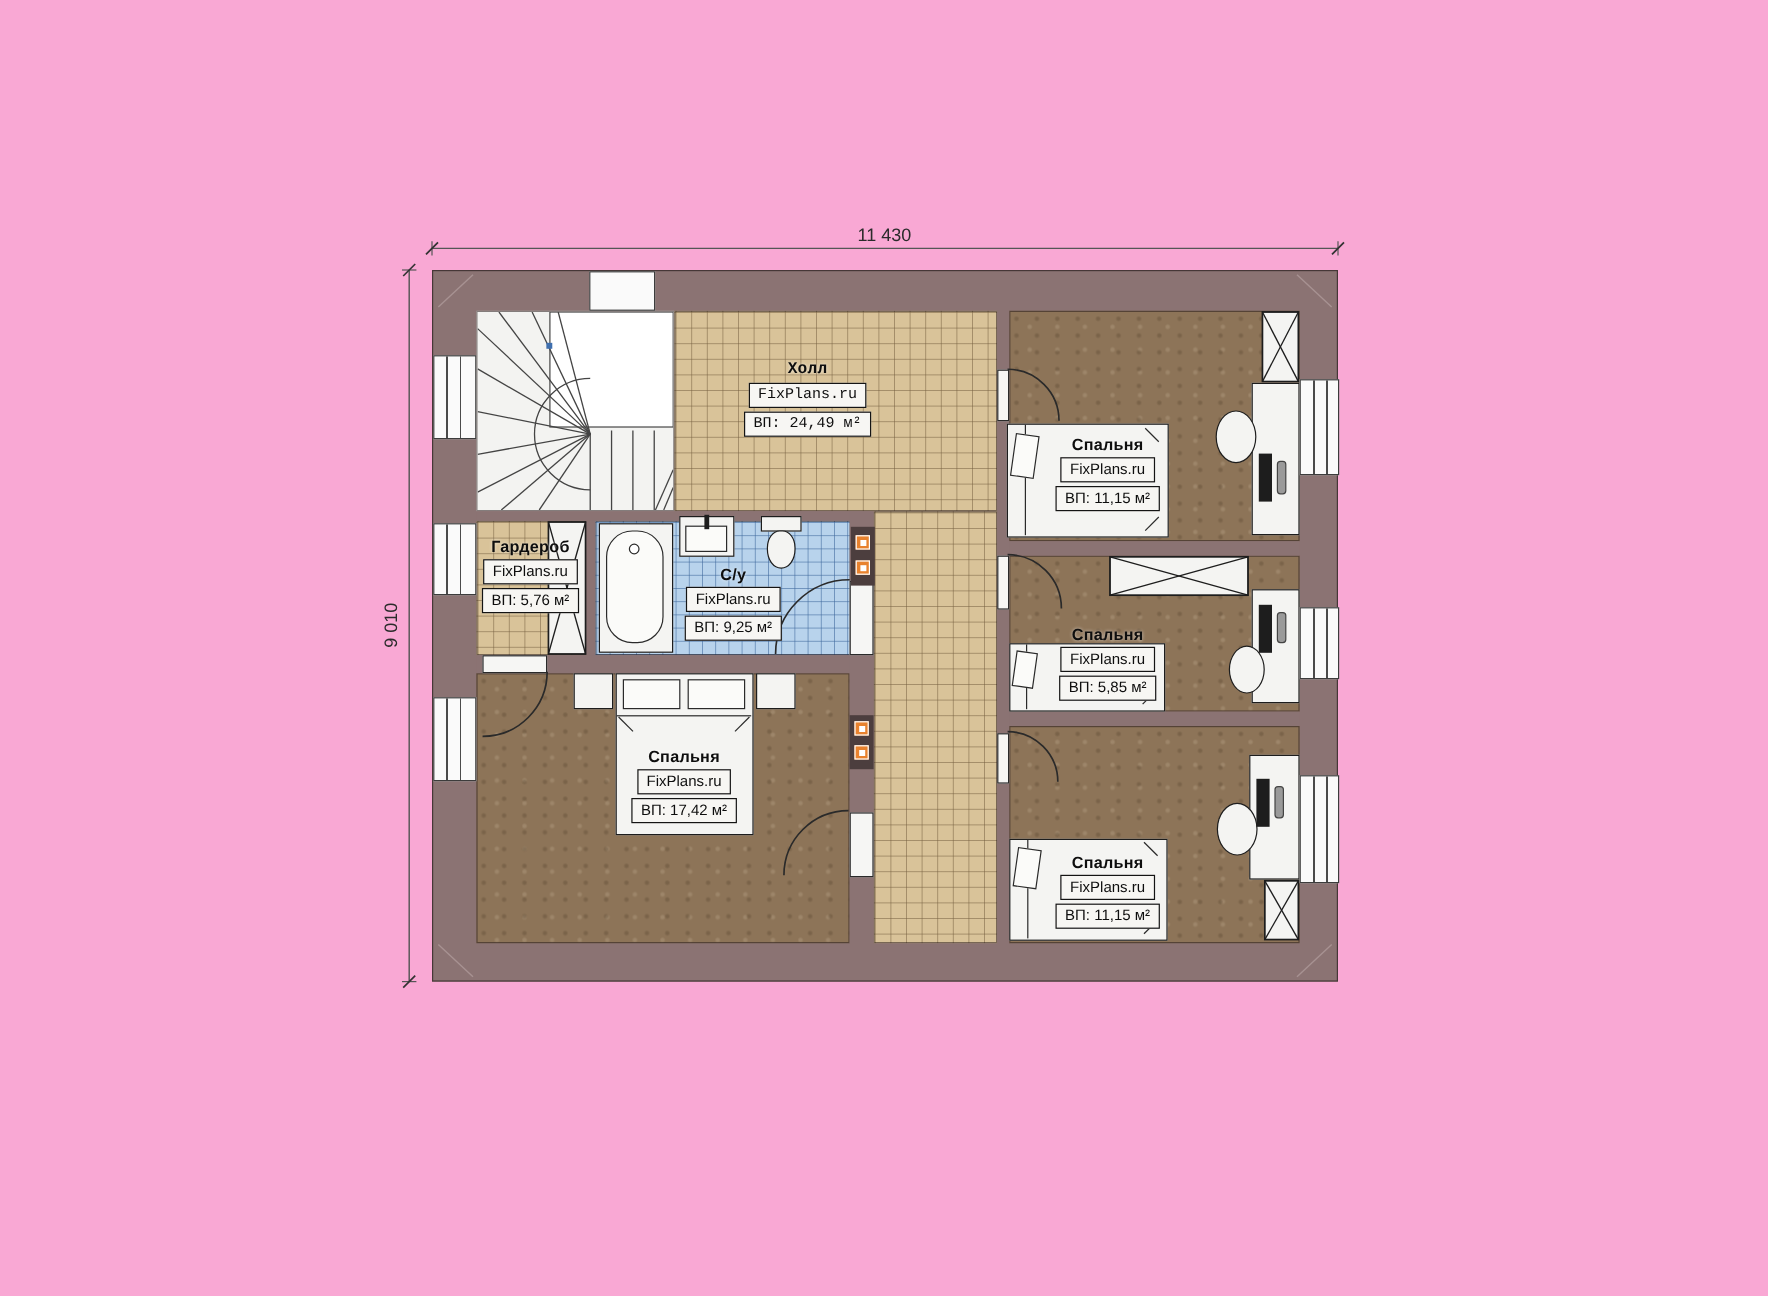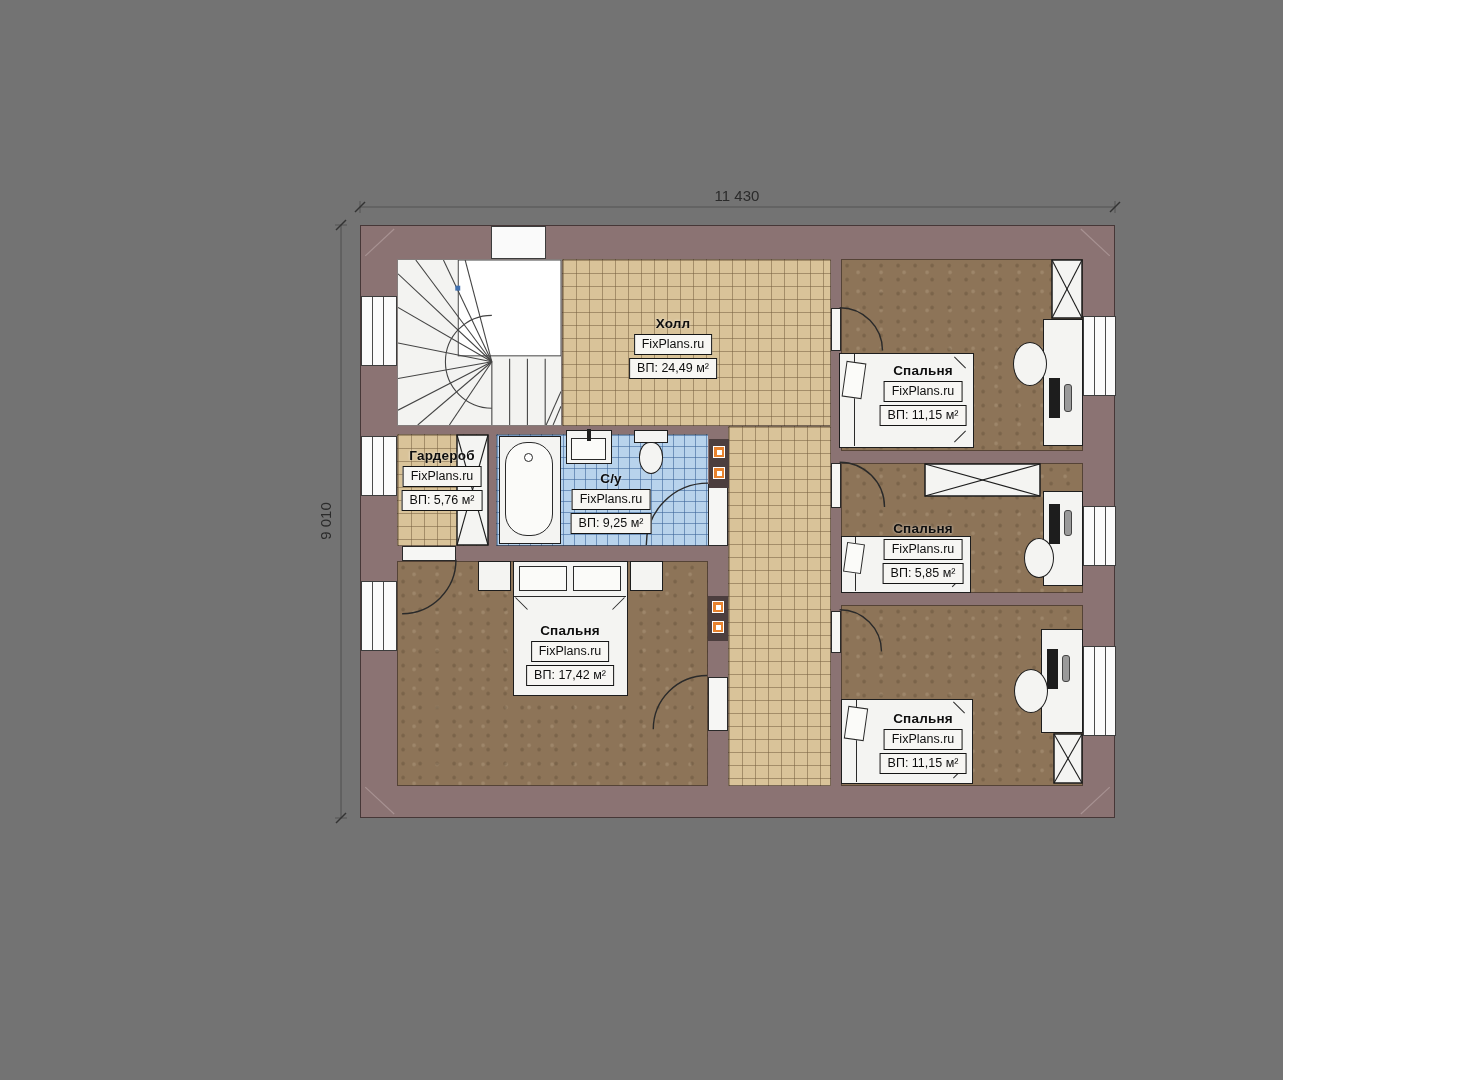--- a/index.html
+++ b/index.html
@@ -1,21 +1,21 @@
 <!DOCTYPE html>
 <html style="--wall: #8b7373; --tile-tan: #d9c399; --tile-blue: #b8d3ec; --carpet: #8d7458; --accent-vent: #e8822e;"><head>
 <meta charset="utf-8">
 <style>
   :root{
     --wall:#8b7373; --tile-tan:#d9c399; --tile-blue:#b8d3ec;
     --carpet:#8d7458; --accent-vent:#e8822e;
   }
   *{margin:0;padding:0;box-sizing:border-box;}
   body{background:#fff;font-family:"Liberation Sans",sans-serif;}
-  .stage{position:relative;width:1283px;height:1080px;background:#737373;overflow:hidden;}
+  .stage{position:relative;width:1473px;height:1080px;background:#f9a8d4;overflow:hidden;}
   .plan{position:absolute;left:360px;top:225px;width:755px;height:593px;
         background:var(--wall);border:1.5px solid #463737;}
   .abs{position:absolute;}
   
   .floor{position:absolute;border:1px solid rgba(40,28,28,.55);z-index:1;}
   .floor-white{background:#f3f3f1;}
   .floor-tan{background-color:var(--tile-tan);
     background-image:linear-gradient(rgba(120,98,66,.55) 1px,transparent 1px),
                      linear-gradient(90deg,rgba(120,98,66,.55) 1px,transparent 1px);
     background-size:13px 13px;}
@@ -234,21 +234,21 @@
         <path d="M480,385 A42,42 0 0 1 522,427"></path>
       </g>
       <g stroke="#a79292" stroke-width="1.2">
         <line x1="4" y1="30" x2="33" y2="3"></line>
         <line x1="722" y1="3" x2="751" y2="30"></line>
         <line x1="4" y1="563" x2="33" y2="590"></line>
         <line x1="722" y1="590" x2="751" y2="563"></line>
       </g>
     </svg>
 
-    <div class="room-label" style="left:312px;top:90px;">
+    <div class="room-label" style="left:312px;top:75px;font-family:Liberation Mono, monospace;">
       <div class="room-name">Холл</div>
       <div class="label-box">FixPlans.ru</div>
       <div class="label-box">ВП: 24,49 м²</div>
     </div>
     <div class="room-label" style="left:81px;top:222px;">
       <div class="room-name">Гардероб</div>
       <div class="label-box">FixPlans.ru</div>
       <div class="label-box">ВП: 5,76 м²</div>
     </div>
     <div class="room-label" style="left:250px;top:245px;">

